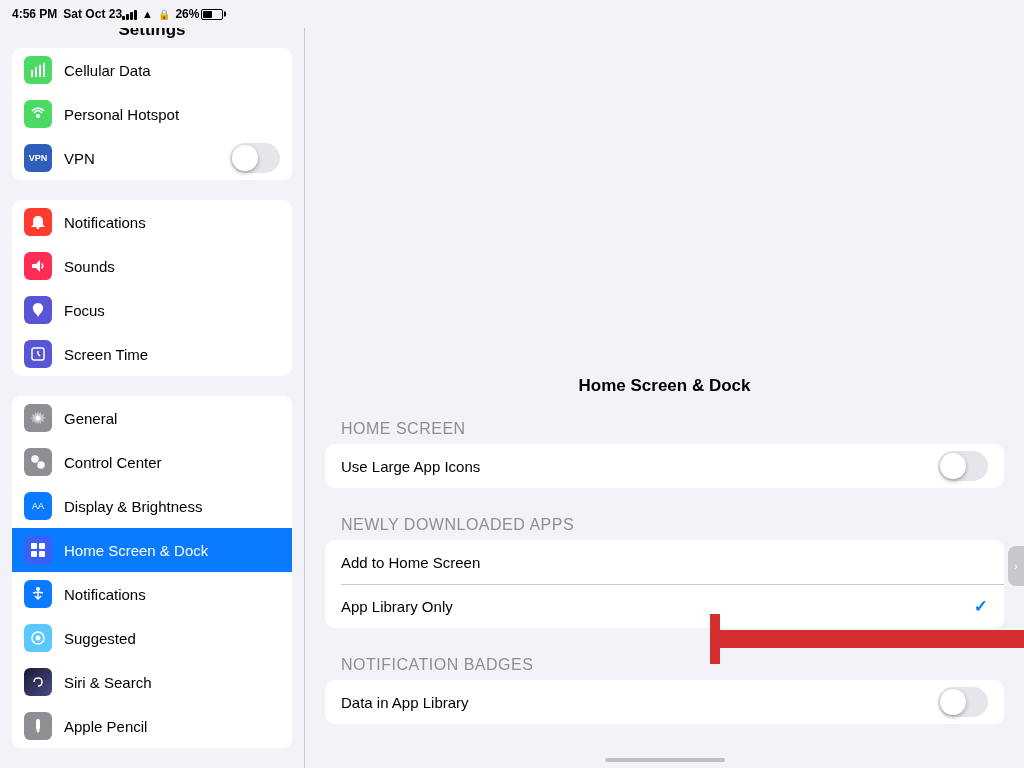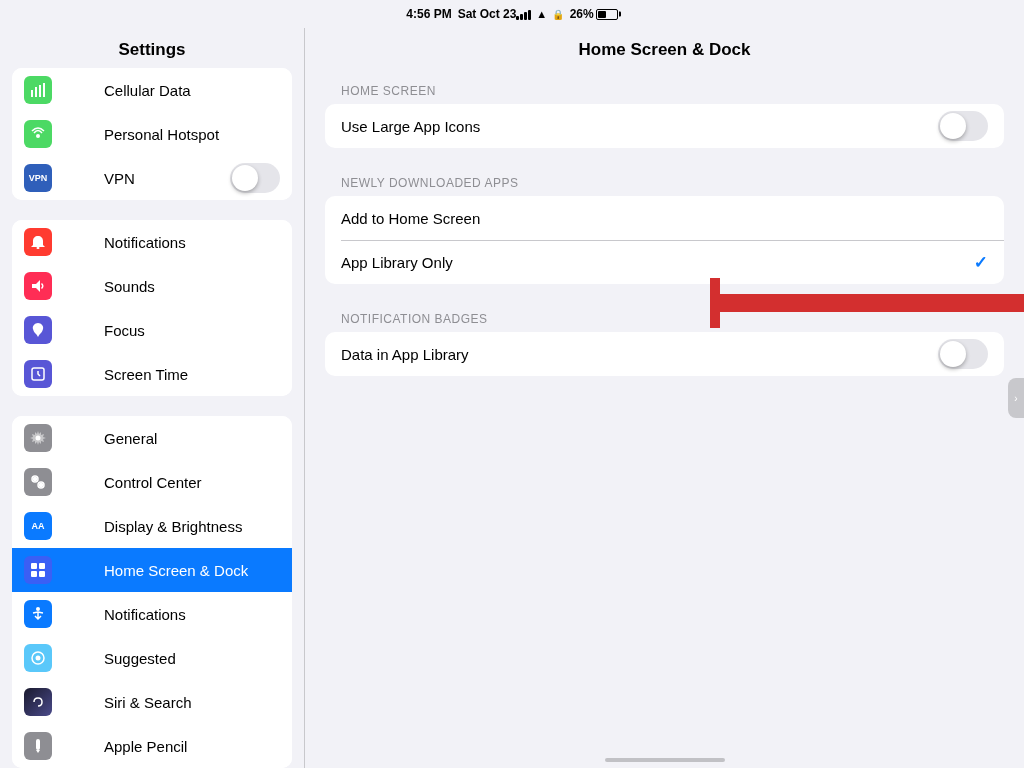--- a/index.html
+++ b/index.html
@@ -12,21 +12,21 @@
       display: flex;
       flex-direction: column;
     }
 
     
     .status-bar {
       background: #f2f2f7;
       height: 28px;
       display: flex;
       align-items: center;
-      justify-content: center;
+      justify-content: flex-start;
       padding: 0 12px;
       font-size: 12px;
       font-weight: 600;
       flex-shrink: 0;
     }
     .status-bar-left { display: flex; align-items: center; gap: 6px; }
     .status-bar-right { display: flex; align-items: center; gap: 5px; }
     .signal-bars { display: flex; align-items: flex-end; gap: 1px; height: 12px; }
     .signal-bar { background: #000; width: 3px; border-radius: 1px; }
     .wifi-icon { font-size: 11px; }
@@ -41,20 +41,21 @@
       transform: translateY(-50%); width: 2px; height: 5px;
       background: #000; border-radius: 0 1px 1px 0;
     }
     .battery-fill { height: 100%; background: #000; border-radius: 1px; width: 47%; }
 
     
     .main-layout {
       display: flex;
       flex: 1;
       overflow: hidden;
+      align-items: flex-end;
     }
 
     
     .sidebar {
       width: 305px;
       background: #f2f2f7;
       display: flex;
       flex-direction: column;
       overflow: hidden;
       flex-shrink: 0;
@@ -78,21 +79,20 @@
       overflow: hidden;
     }
     .sidebar-item {
       display: flex;
       align-items: center;
       padding: 0 12px;
       height: 44px;
       cursor: pointer;
       position: relative;
       background: #fff;
-      gap: 40px;
     }
     .sidebar-item:not(:last-child)::after {
       content: '';
       position: absolute;
       bottom: 0;
       left: 52px;
       right: 0;
       height: 0.5px;
       background: #c8c8cc;
     }
@@ -157,21 +157,21 @@
       flex: 1;
       overflow-y: auto;
       padding: 16px 20px;
     }
 
     
     .settings-section {
       margin-bottom: 28px;
     }
     .section-header {
-      font-size: 12px;
+      font-size: 16px;
       font-weight: 400;
       color: #8e8e93;
       letter-spacing: 0.5px;
       text-transform: uppercase;
       margin-bottom: 6px;
       padding-left: 16px;
     }
     .settings-card {
       background: #fff;
       border-radius: 10px;
@@ -380,21 +380,21 @@
             <svg width="16" height="16" viewBox="0 0 16 16" fill="white">
                 <circle cx="5" cy="5" r="3" fill="none" stroke="white" stroke-width="1.5"></circle>
                 <circle cx="11" cy="11" r="3" fill="none" stroke="white" stroke-width="1.5"></circle>
                 <rect x="3" y="3" width="4" height="4" rx="1"></rect>
                 <rect x="9" y="9" width="4" height="4" rx="1"></rect>
               </svg>
           </div>
           <span class="sidebar-item-label">Control Center</span>
         </div>
         <div class="sidebar-item">
-          <div class="sidebar-item-icon icon-display" style="font-size:9px;font-weight:700;color:white;">AA</div>
+          <div class="sidebar-item-icon icon-display" style="font-size:9px;font-weight:400;color:white;">AA</div>
           <span class="sidebar-item-label">Display &amp; Brightness</span>
         </div>
         <div class="sidebar-item active">
           <div class="sidebar-item-icon icon-homescreen">
             <svg width="16" height="16" viewBox="0 0 16 16" fill="white">
                 <rect x="1" y="1" width="6" height="6" rx="1"></rect>
                 <rect x="9" y="1" width="6" height="6" rx="1"></rect>
                 <rect x="1" y="9" width="6" height="6" rx="1"></rect>
                 <rect x="9" y="9" width="6" height="6" rx="1"></rect>
               </svg>

